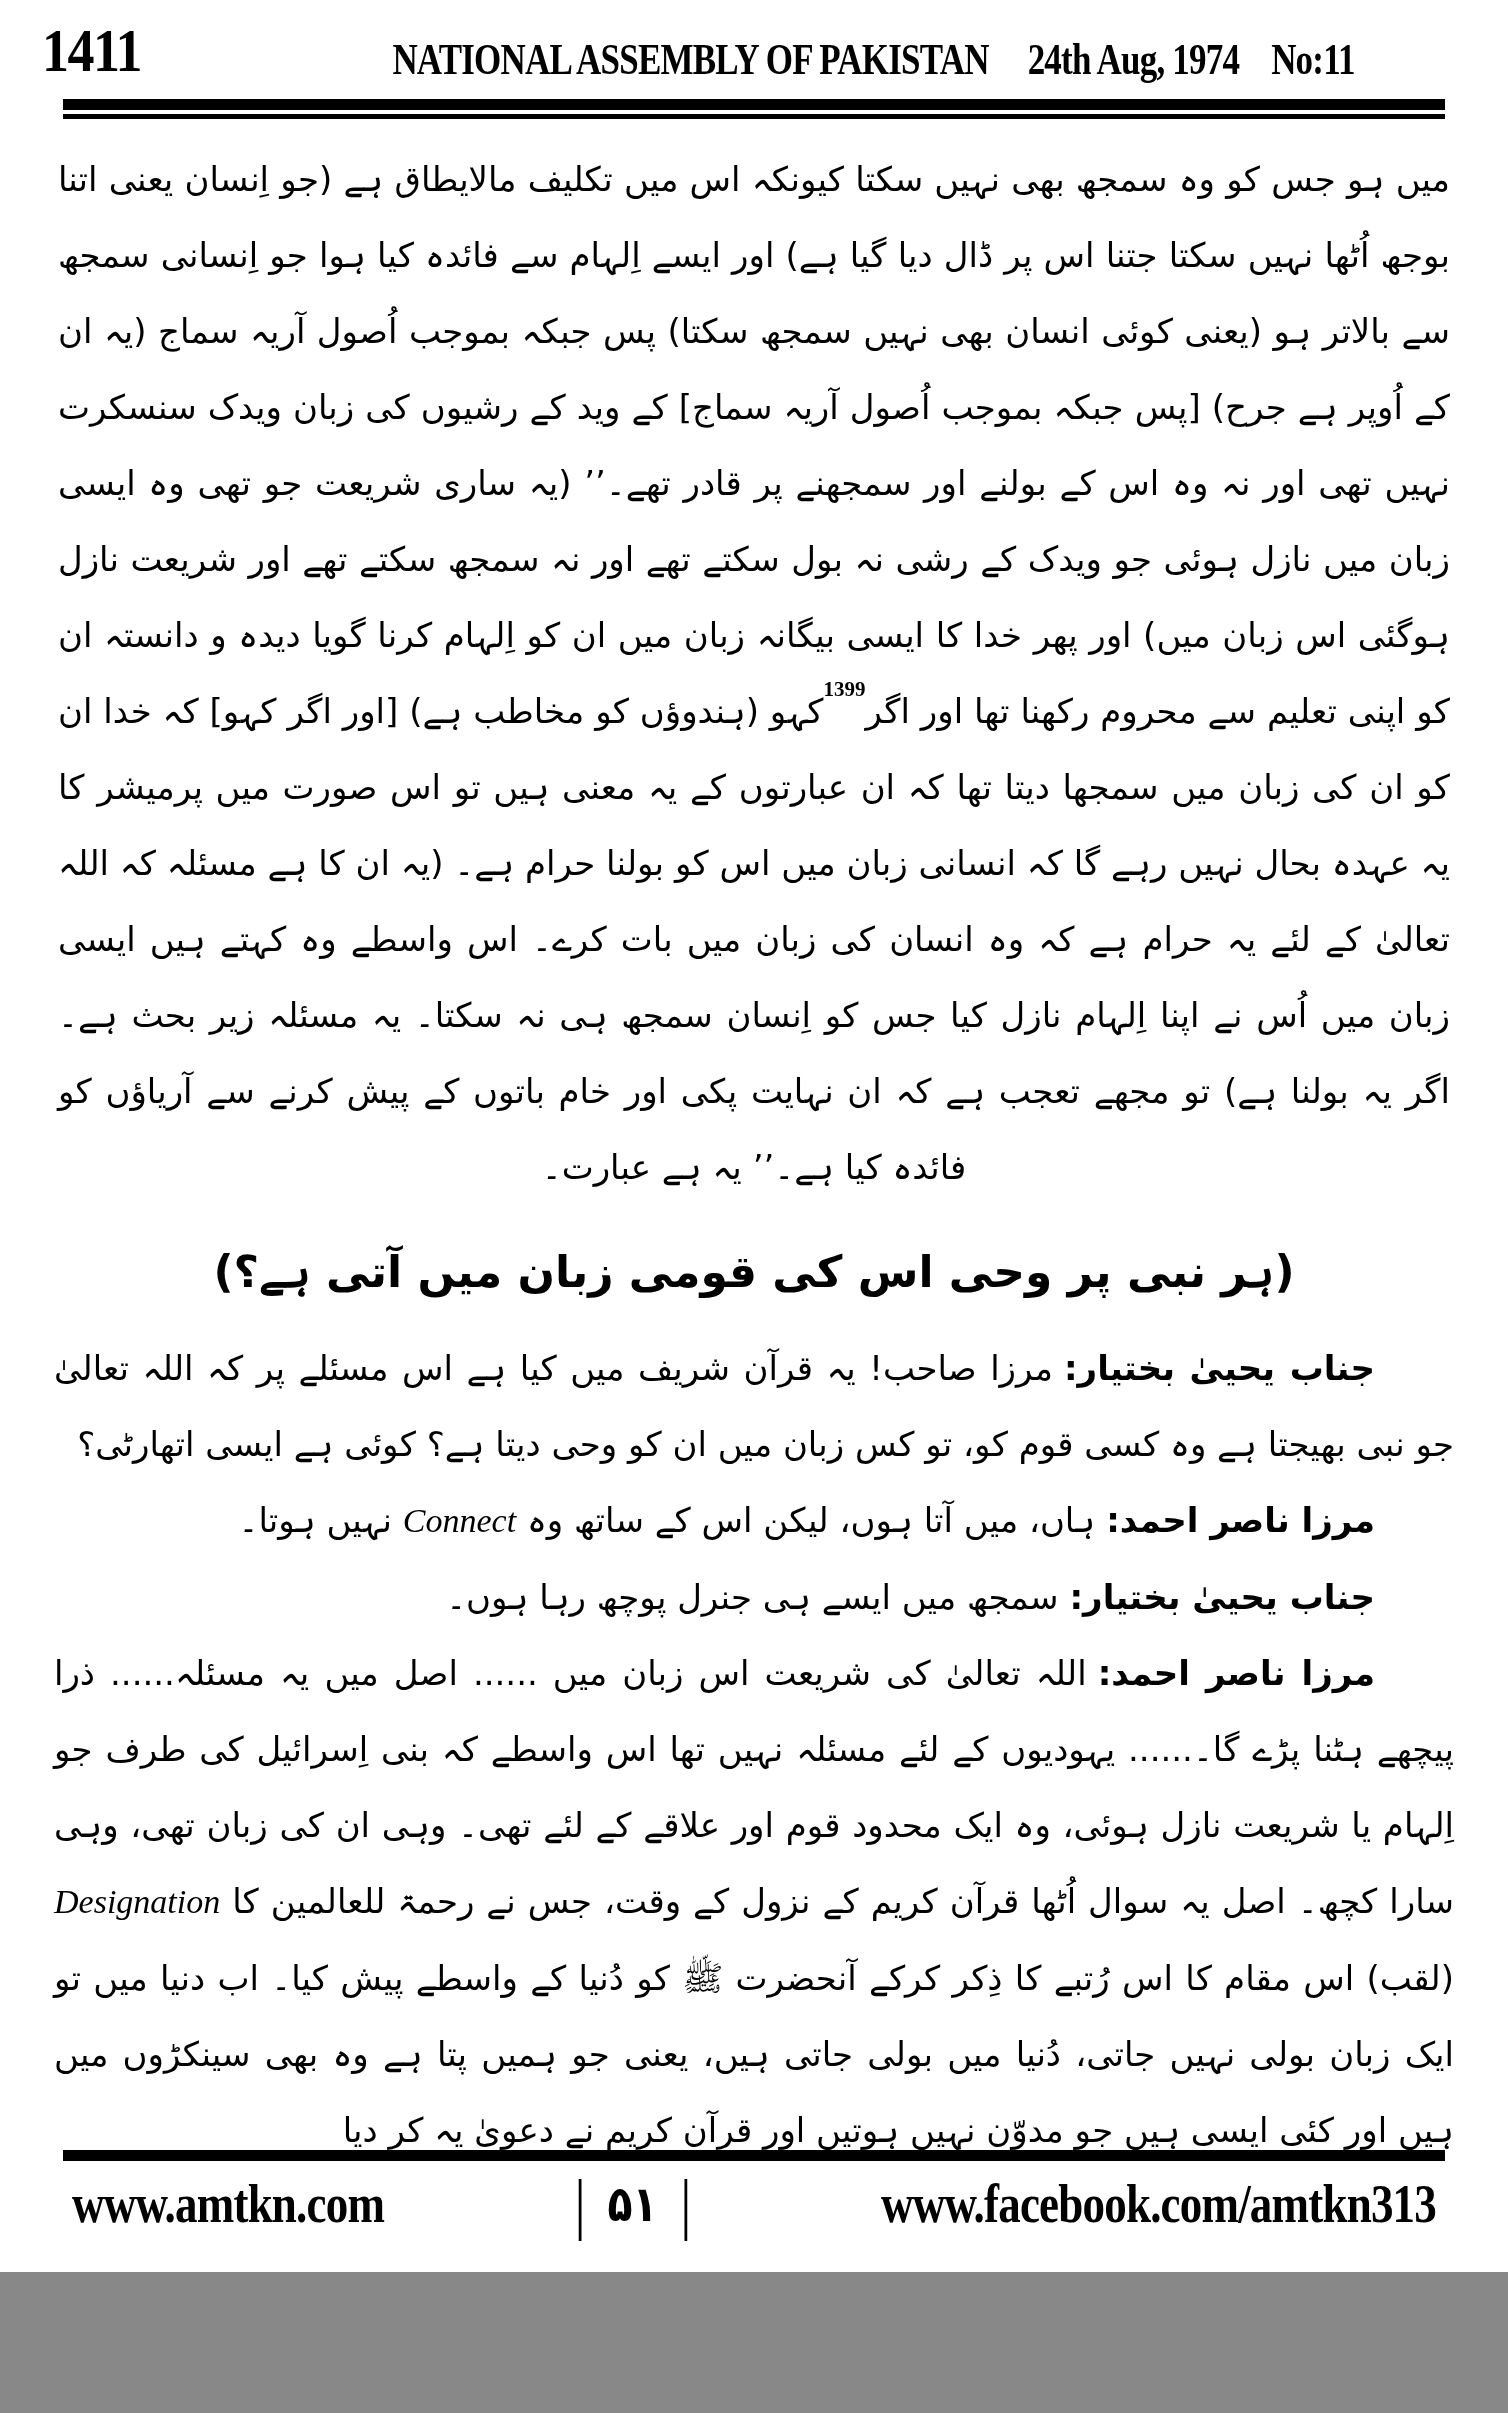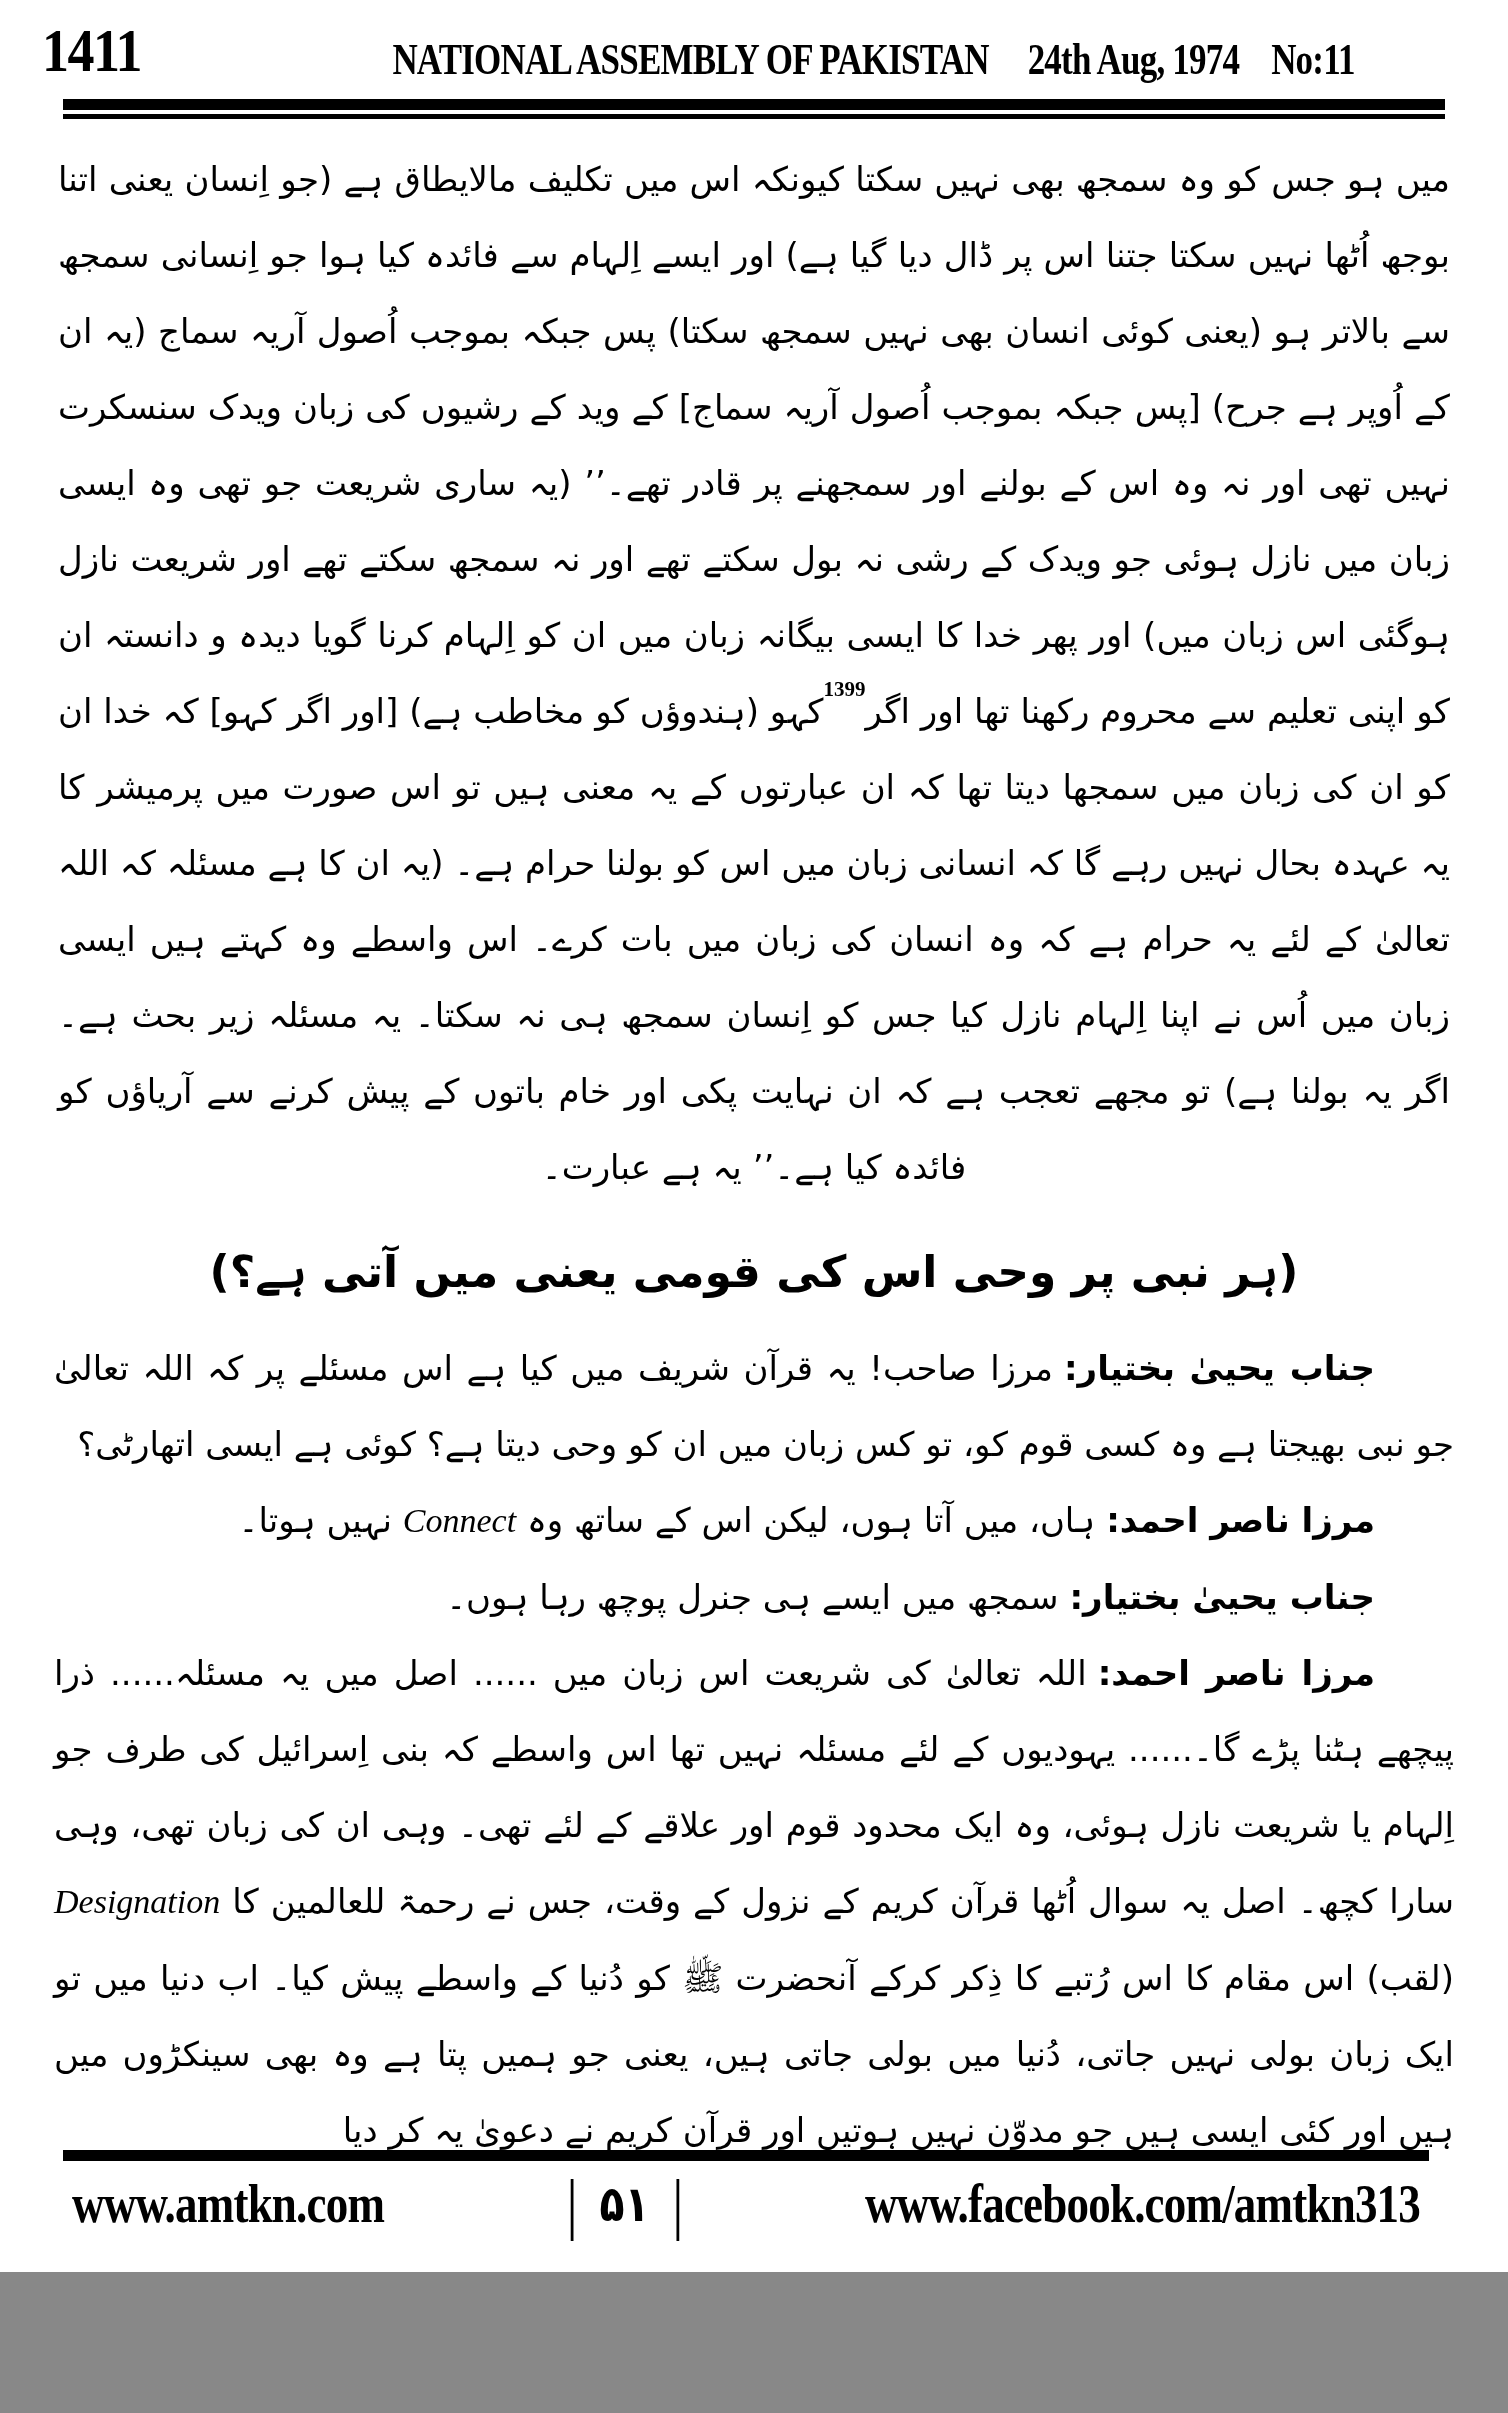--- a/index.html
+++ b/index.html
@@ -23,21 +23,21 @@
        font-family:"DejaVu Sans",sans-serif;}
   .para1{font-size:34px;line-height:76px;margin:4px;text-align:justify;text-align-last:center;}
   sup.fn{font-family:"Liberation Serif",serif;font-size:21px;font-weight:bold;
          vertical-align:27px;line-height:0;direction:ltr;unicode-bidi:embed;}
   .section-heading{font-size:44px;font-weight:bold;text-align:center;
                    margin:30px 0 19.6px;line-height:1.7;}
   .qa{font-size:34px;line-height:76px;margin:0;text-align:justify;text-indent:79px;}
   .speaker{font-weight:bold;margin-left:11px;}
   .latin{font-family:"Liberation Serif",serif;font-style:italic;letter-spacing:0;}
   
-  footer{position:absolute;left:0;right:16px;bottom:36px;}
+  footer{position:absolute;left:0;right:0;bottom:36px;}
   .footer-rule{height:11.3px;background:#000;margin:0 63px;}
   .footer-row{display:flex;align-items:center;justify-content:space-between;
               padding:13.6px 72px 0 72px;
               font-family:"Liberation Serif",serif;font-weight:bold;font-size:45px;
               line-height:1.1;letter-spacing:-0.8px;}
   .footer-row > *{transform:scaleY(1.2);}
   .footer-mid{display:flex;align-items:center;gap:22.6px;}
   .footer-sep{font-weight:normal;font-size:56px;}
   .footer-num{font-family:"DejaVu Sans",sans-serif;font-size:41px;font-weight:bold;}
 </style>
@@ -52,21 +52,21 @@
       <span>NATIONAL ASSEMBLY OF PAKISTAN</span><span class="title-date">24th Aug, 1974</span><span class="title-issue">No:11</span>
     </div>
   </header>
 
   <div class="rule thick"></div>
   <div class="rule thin"></div>
 
   <main>
     <p class="para1"><span>میں ہو جس کو وہ سمجھ بھی نہیں سکتا کیونکہ اس میں تکلیف مالایطاق ہے (جو اِنسان یعنی اتنا بوجھ اُٹھا نہیں سکتا جتنا اس پر ڈال دیا گیا ہے) اور ایسے اِلہام سے فائدہ کیا ہوا جو اِنسانی سمجھ سے بالاتر ہو (یعنی کوئی انسان بھی نہیں سمجھ سکتا) پس جبکہ بموجب اُصول آریہ سماج (یہ ان کے اُوپر ہے جرح) [پس جبکہ بموجب اُصول آریہ سماج] کے وید کے رشیوں کی زبان ویدک سنسکرت نہیں تھی اور نہ وہ اس کے بولنے اور سمجھنے پر قادر تھے۔’’ (یہ ساری شریعت جو تھی وہ ایسی زبان میں نازل ہوئی جو ویدک کے رشی نہ بول سکتے تھے اور نہ سمجھ سکتے تھے اور شریعت نازل ہوگئی اس زبان میں) اور پھر خدا کا ایسی بیگانہ زبان میں ان کو اِلہام کرنا گویا دیدہ و دانستہ ان کو اپنی تعلیم سے محروم رکھنا تھا اور اگر</span><sup class="fn">1399</sup><span>کہو (ہندوؤں کو مخاطب ہے) [اور اگر کہو] کہ خدا ان کو ان کی زبان میں سمجھا دیتا تھا کہ ان عبارتوں کے یہ معنی ہیں تو اس صورت میں پرمیشر کا یہ عہدہ بحال نہیں رہے گا کہ انسانی زبان میں اس کو بولنا حرام ہے۔ (یہ ان کا ہے مسئلہ کہ اللہ تعالیٰ کے لئے یہ حرام ہے کہ وہ انسان کی زبان میں بات کرے۔ اس واسطے وہ کہتے ہیں ایسی زبان میں اُس نے اپنا اِلہام نازل کیا جس کو اِنسان سمجھ ہی نہ سکتا۔ یہ مسئلہ زیر بحث ہے۔ اگر یہ بولنا ہے) تو مجھے تعجب ہے کہ ان نہایت پکی اور خام باتوں کے پیش کرنے سے آریاؤں کو فائدہ کیا ہے۔’’ یہ ہے عبارت۔</span></p>
 
-    <h2 class="section-heading">(ہر نبی پر وحی اس کی قومی یعنی میں آتی ہے؟)</h2>
+    <h2 class="section-heading">(ہر نبی پر وحی اس کی قومی زبان میں آتی ہے؟)</h2>
 
     <p class="qa"><b class="speaker">جناب یحییٰ بختیار:</b><span>مرزا صاحب! یہ قرآن شریف میں کیا ہے اس مسئلے پر کہ اللہ تعالیٰ جو نبی بھیجتا ہے وہ کسی قوم کو، تو کس زبان میں ان کو وحی دیتا ہے؟ کوئی ہے ایسی اتھارٹی؟</span></p>
 
     <p class="qa"><b class="speaker">مرزا ناصر احمد:</b><span>ہاں، میں آتا ہوں، لیکن اس کے ساتھ وہ <span class="latin">Connect</span> نہیں ہوتا۔</span></p>
 
     <p class="qa"><b class="speaker">جناب یحییٰ بختیار:</b><span>سمجھ میں ایسے ہی جنرل پوچھ رہا ہوں۔</span></p>
 
     <p class="qa"><b class="speaker">مرزا ناصر احمد:</b><span>اللہ تعالیٰ کی شریعت اس زبان میں ...... اصل میں یہ مسئلہ...... ذرا پیچھے ہٹنا پڑے گا۔...... یہودیوں کے لئے مسئلہ نہیں تھا اس واسطے کہ بنی اِسرائیل کی طرف جو اِلہام یا شریعت نازل ہوئی، وہ ایک محدود قوم اور علاقے کے لئے تھی۔ وہی ان کی زبان تھی، وہی سارا کچھ۔ اصل یہ سوال اُٹھا قرآن کریم کے نزول کے وقت، جس نے رحمۃ للعالمین کا <span class="latin">Designation</span> (لقب) اس مقام کا اس رُتبے کا ذِکر کرکے آنحضرت ﷺ کو دُنیا کے واسطے پیش کیا۔ اب دنیا میں تو ایک زبان بولی نہیں جاتی، دُنیا میں بولی جاتی ہیں، یعنی جو ہمیں پتا ہے وہ بھی سینکڑوں میں ہیں اور کئی ایسی ہیں جو مدوّن نہیں ہوتیں اور قرآن کریم نے دعویٰ یہ کر دیا</span></p>
   </main>
 

